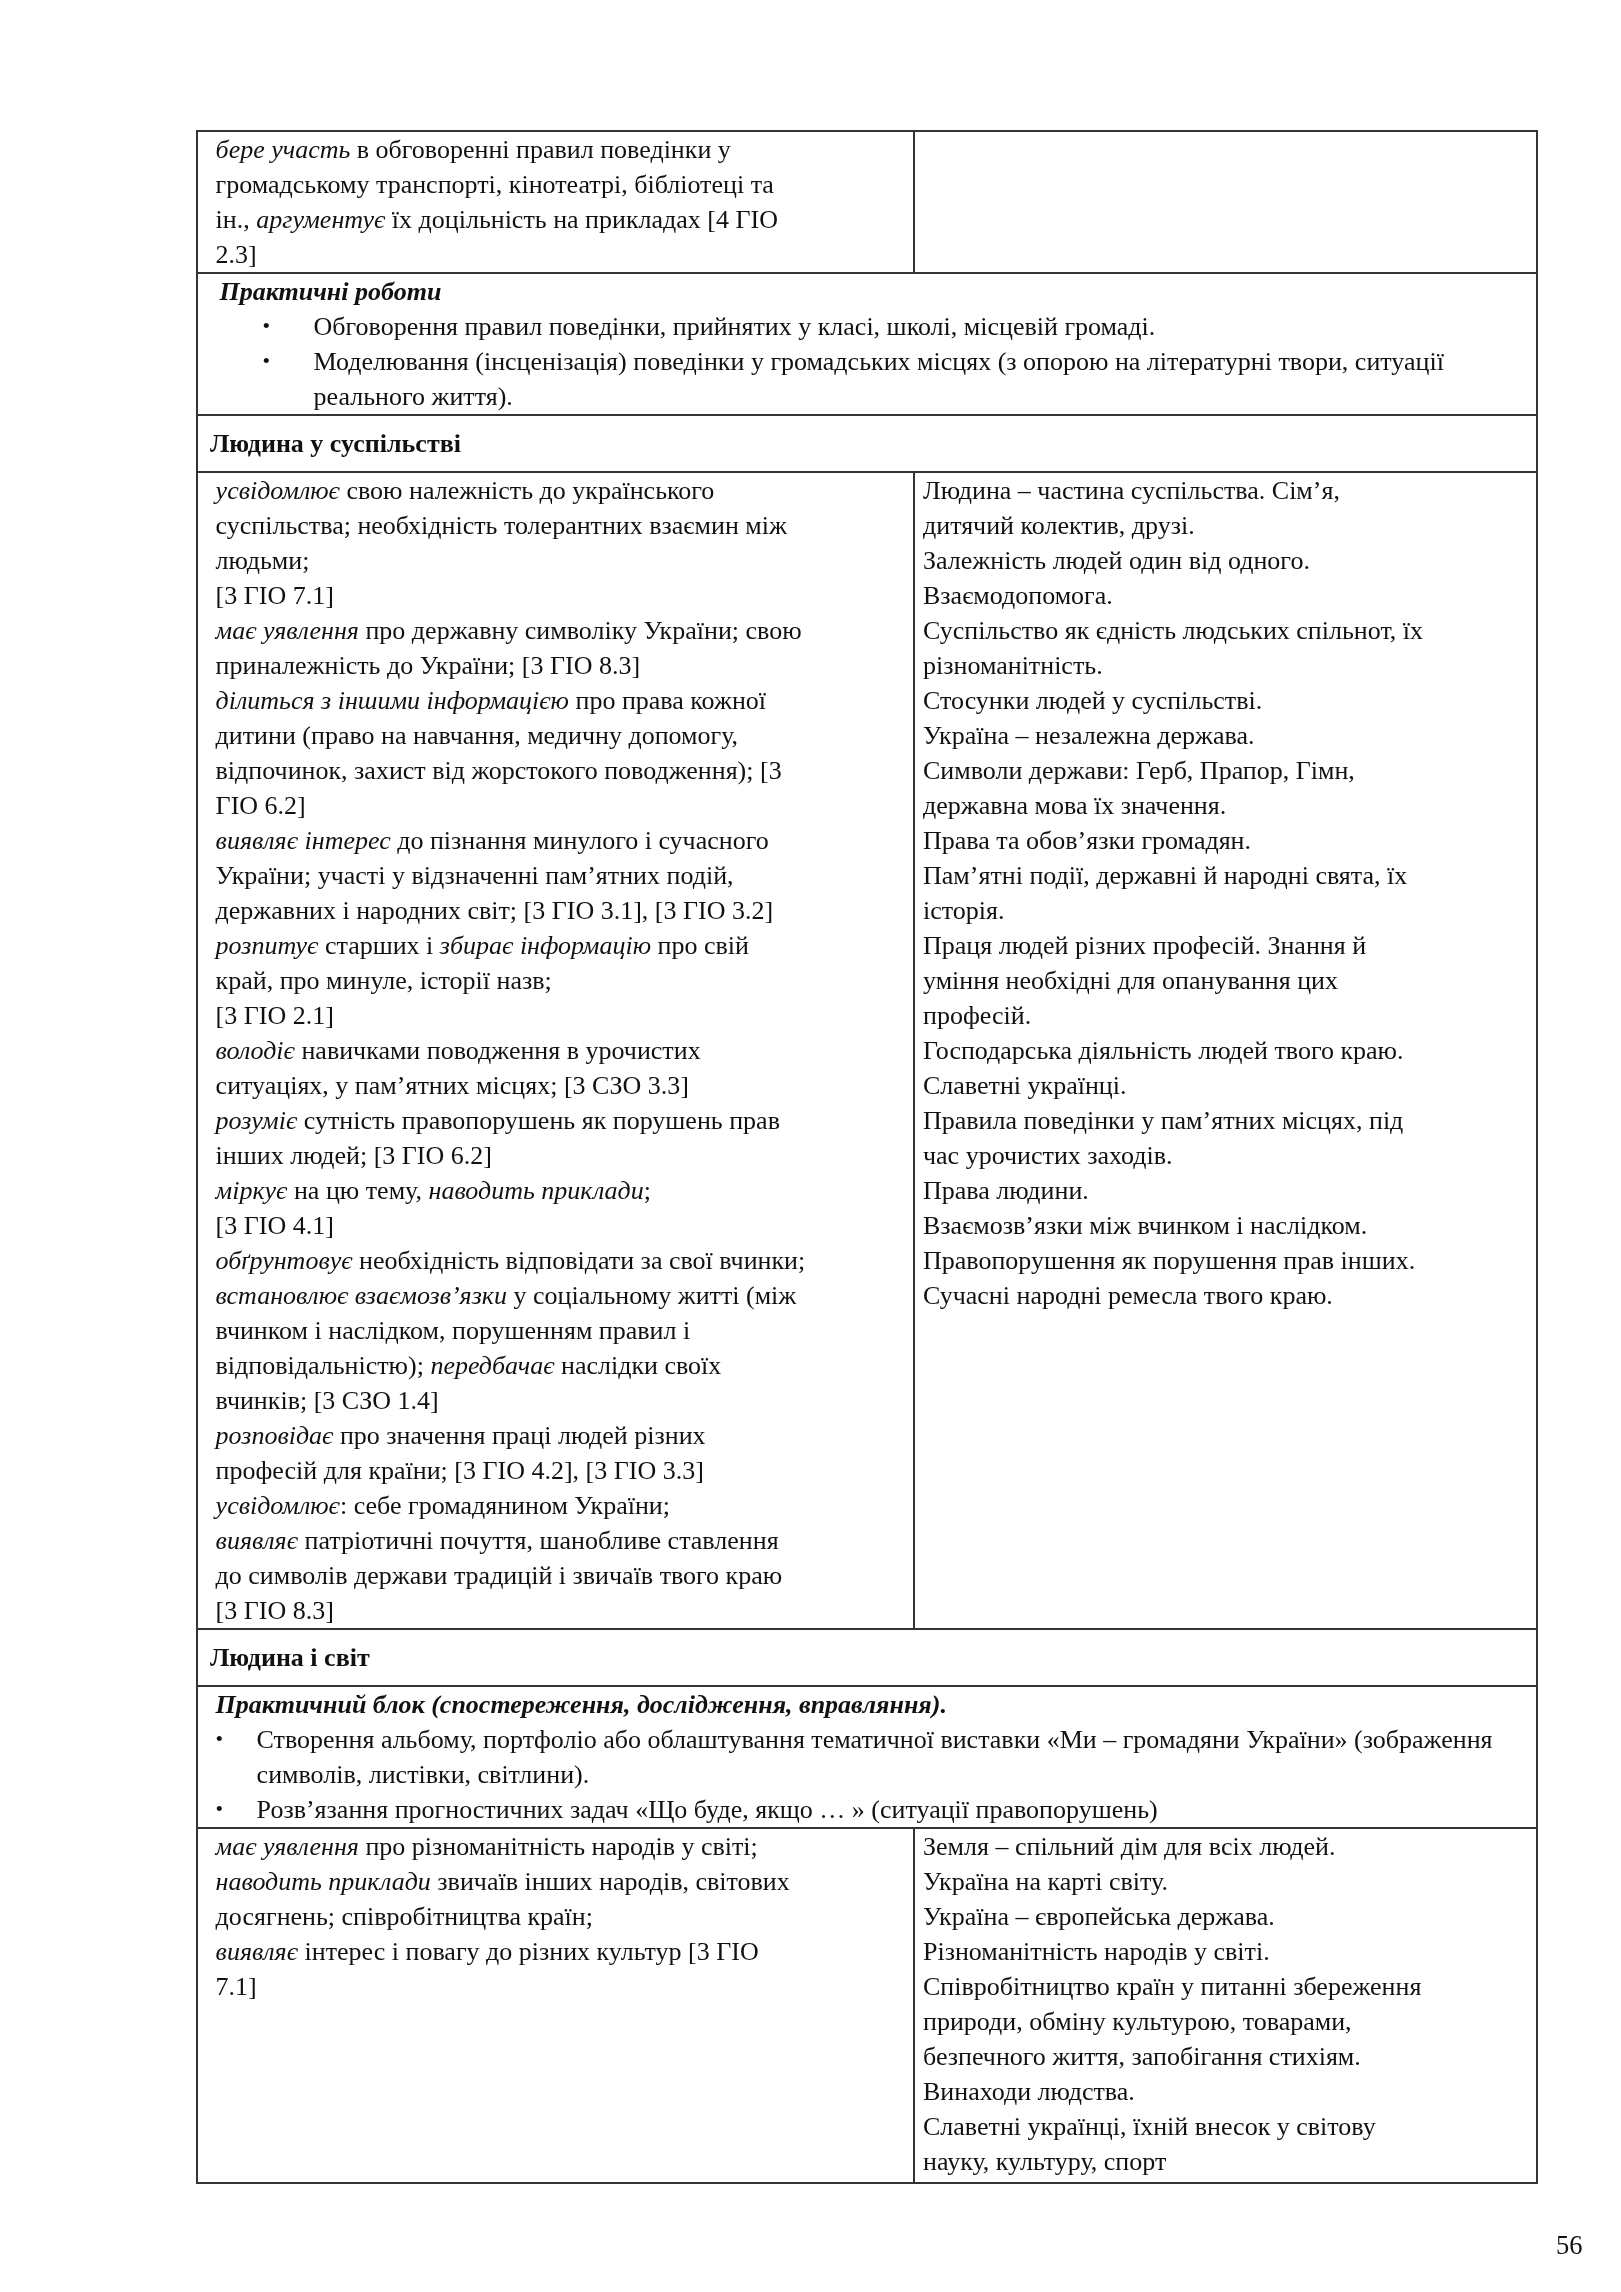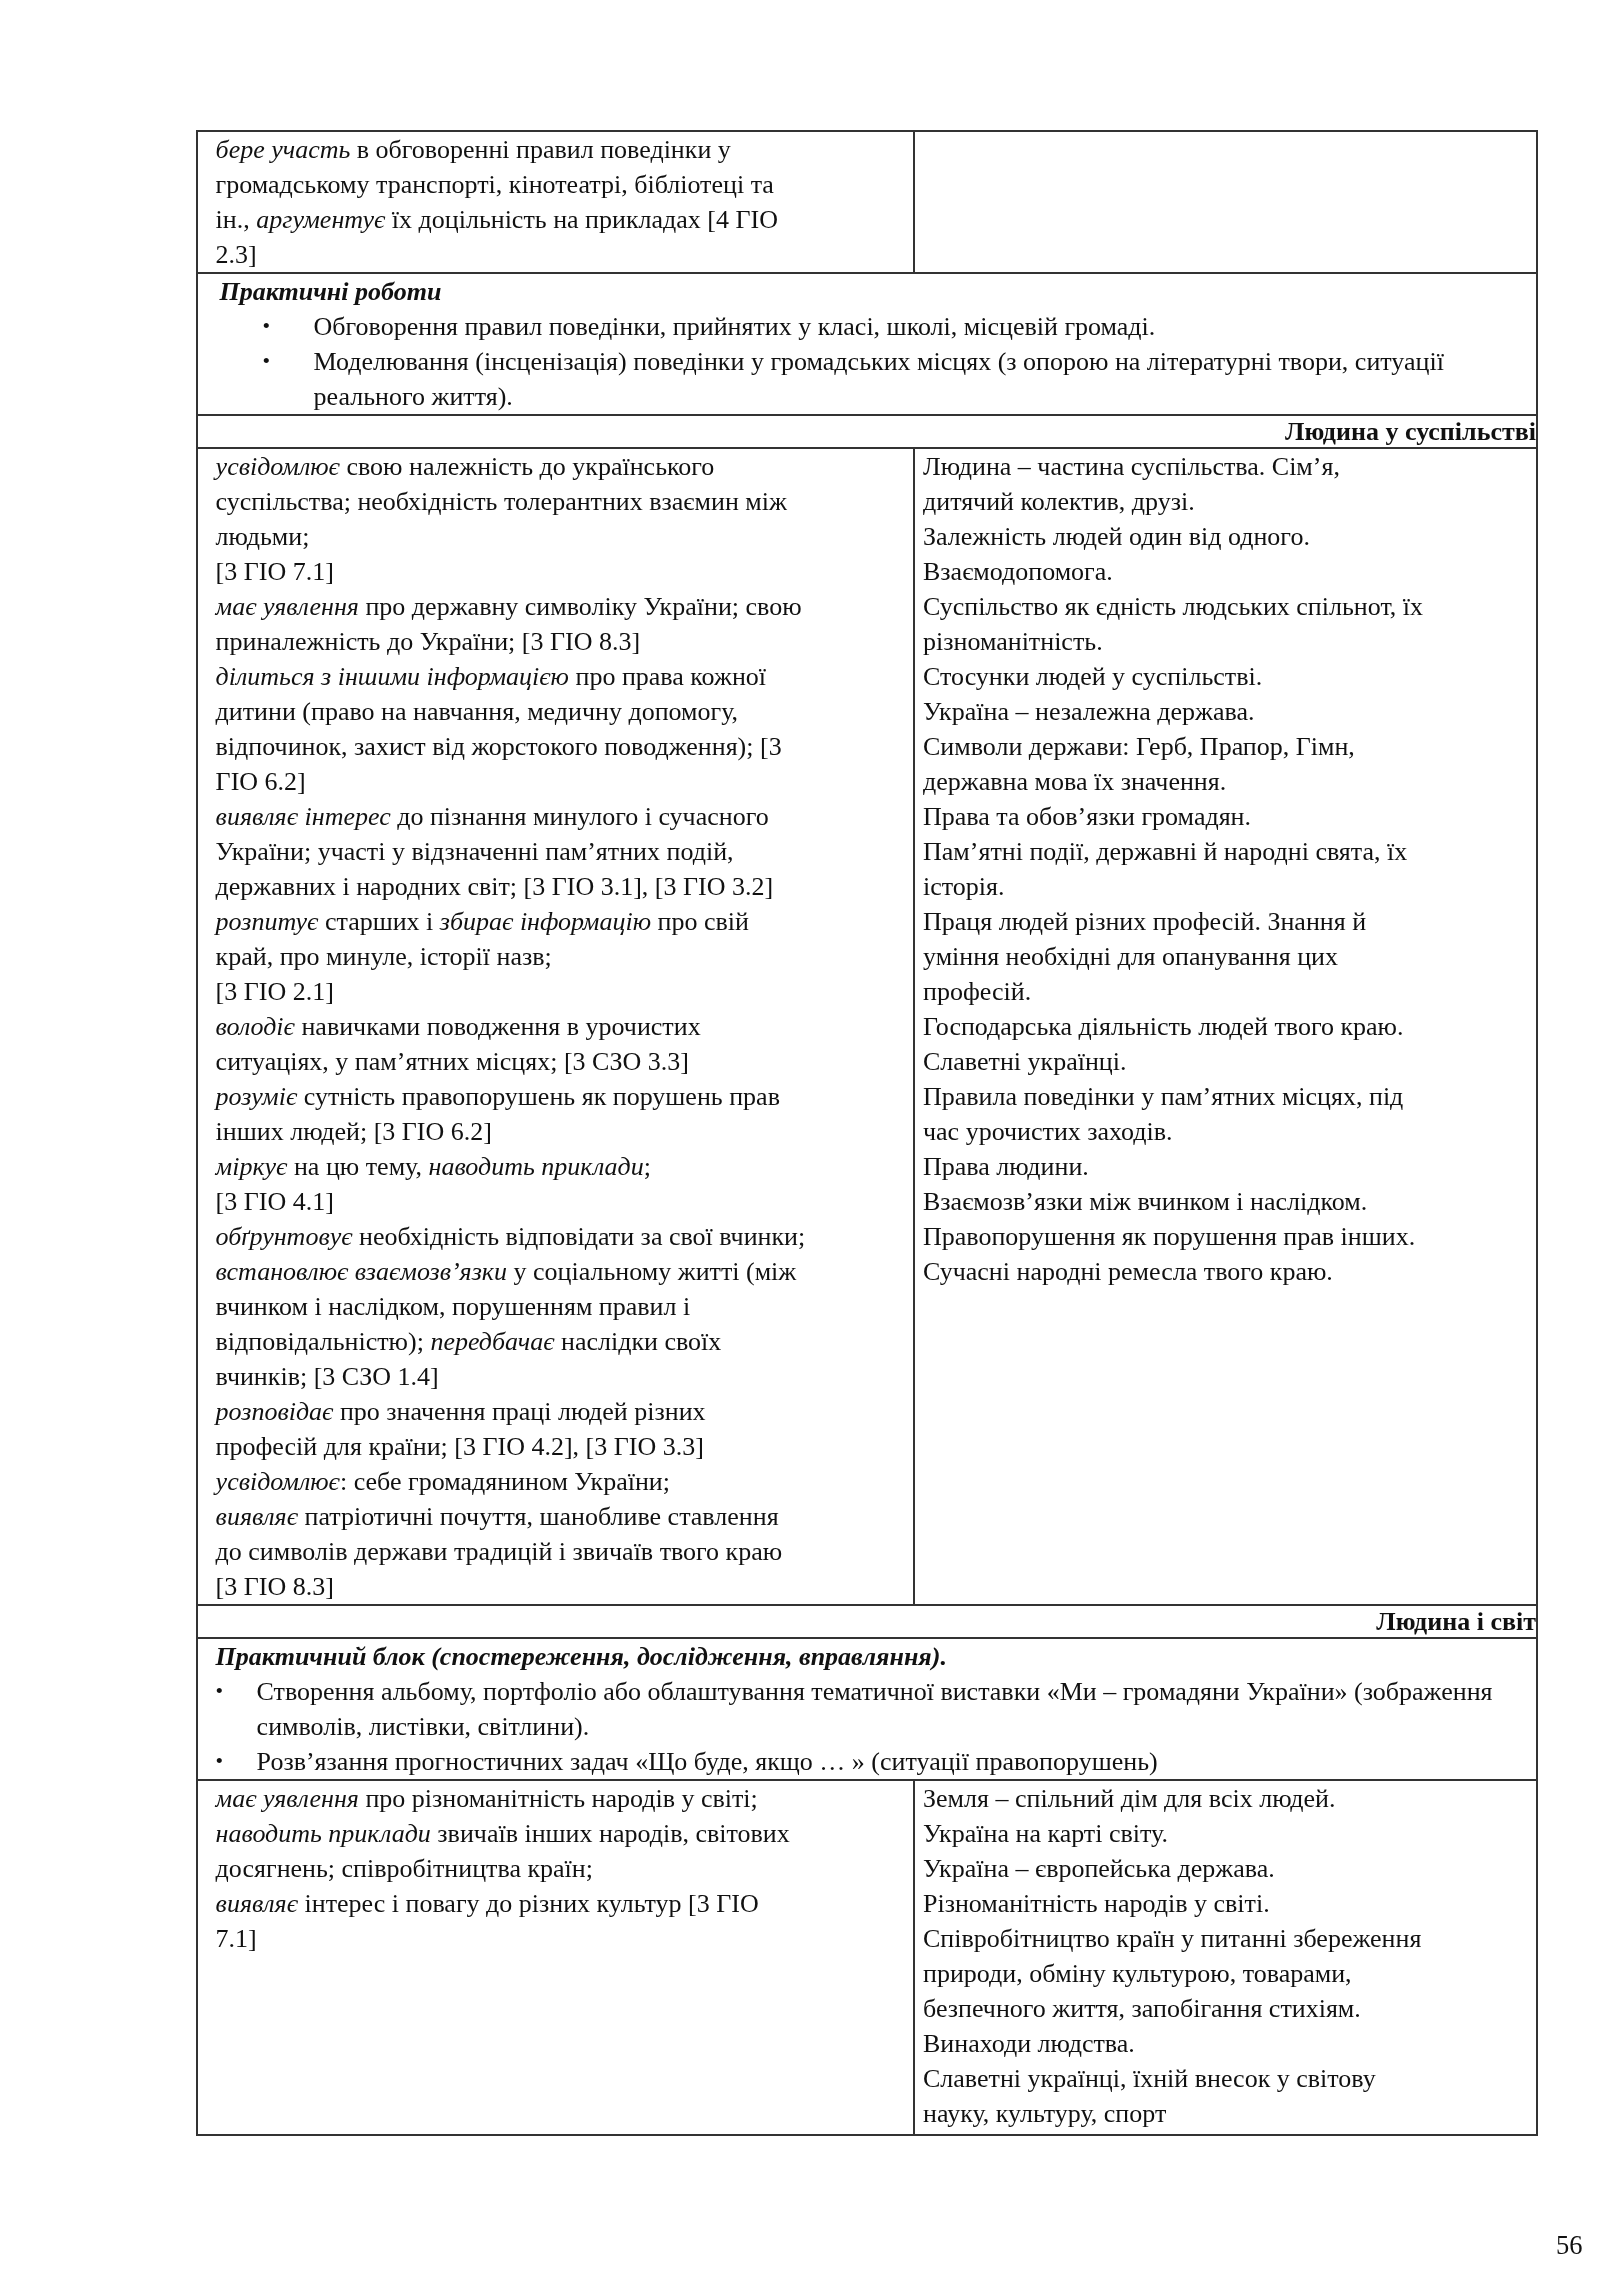--- a/index.html
+++ b/index.html
@@ -13,21 +13,21 @@
     border-collapse: collapse; table-layout: fixed;
     font-size: 26px; line-height: 35px;
   }
   .page-table td {
     border: 2px solid #333333; vertical-align: top;
     padding: 0 9.8px 0 17.6px;
   }
   .col-left { width: 717px; }
   .col-right { width: 623px; }
   .page-table td.right-cell { padding-left: 8px; }
-  .section-head { text-align: right; font-weight: bold; padding: 0 !important; line-height: 31px; margin-top: 8px; }
+  .section-head { text-align: left; font-weight: bold; padding: 12px !important; line-height: 31px; margin-top: 8px; }
   .block-title { font-weight: bold; font-style: italic; }
   .line { display: block; }
   em, .i { font-style: italic; }
   ul.bullets { margin: 0; padding: 0; list-style: none; }
   ul.bullets li { position: relative; }
   ul.bullets li .bullet { position: absolute; font-size: 21.6px; }
   .practical-1 .block-title { padding-left: 3.9px; font-family: Liberation Serif, serif; }
   .practical-1 ul.bullets li { padding-left: 98px; }
   .practical-1 ul.bullets li .bullet { left: 47px; }
   .practical-2 ul.bullets li { padding-left: 41px; }

